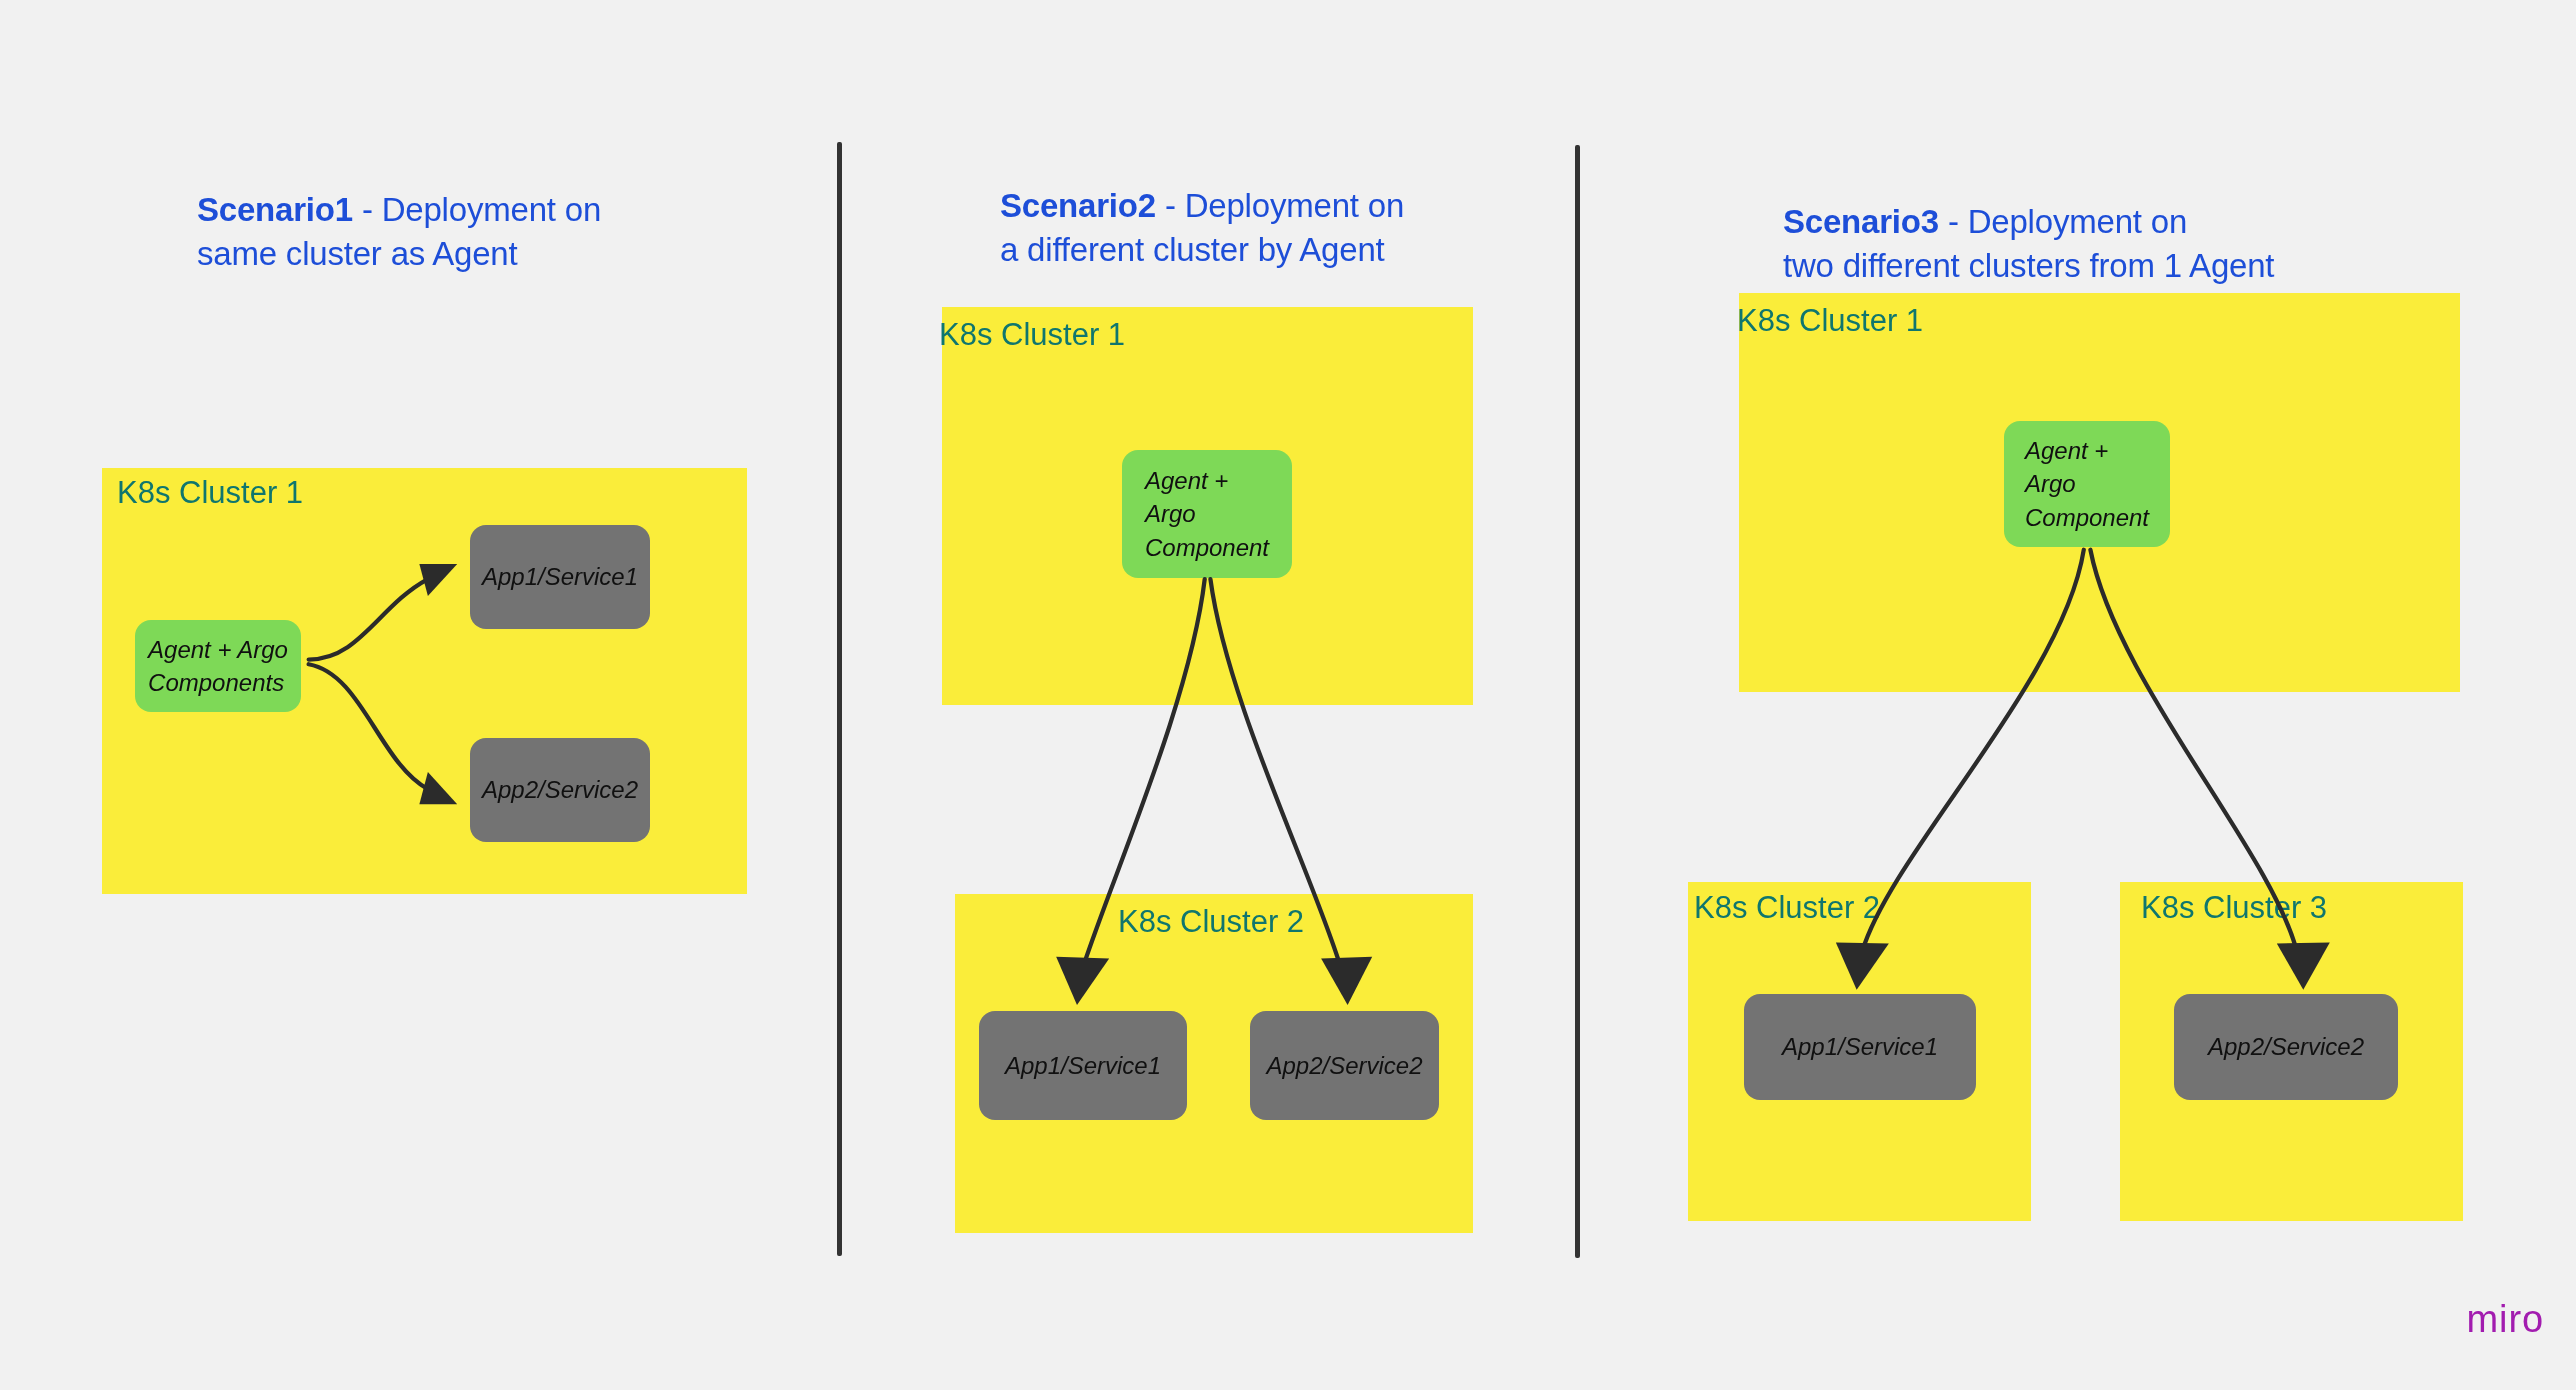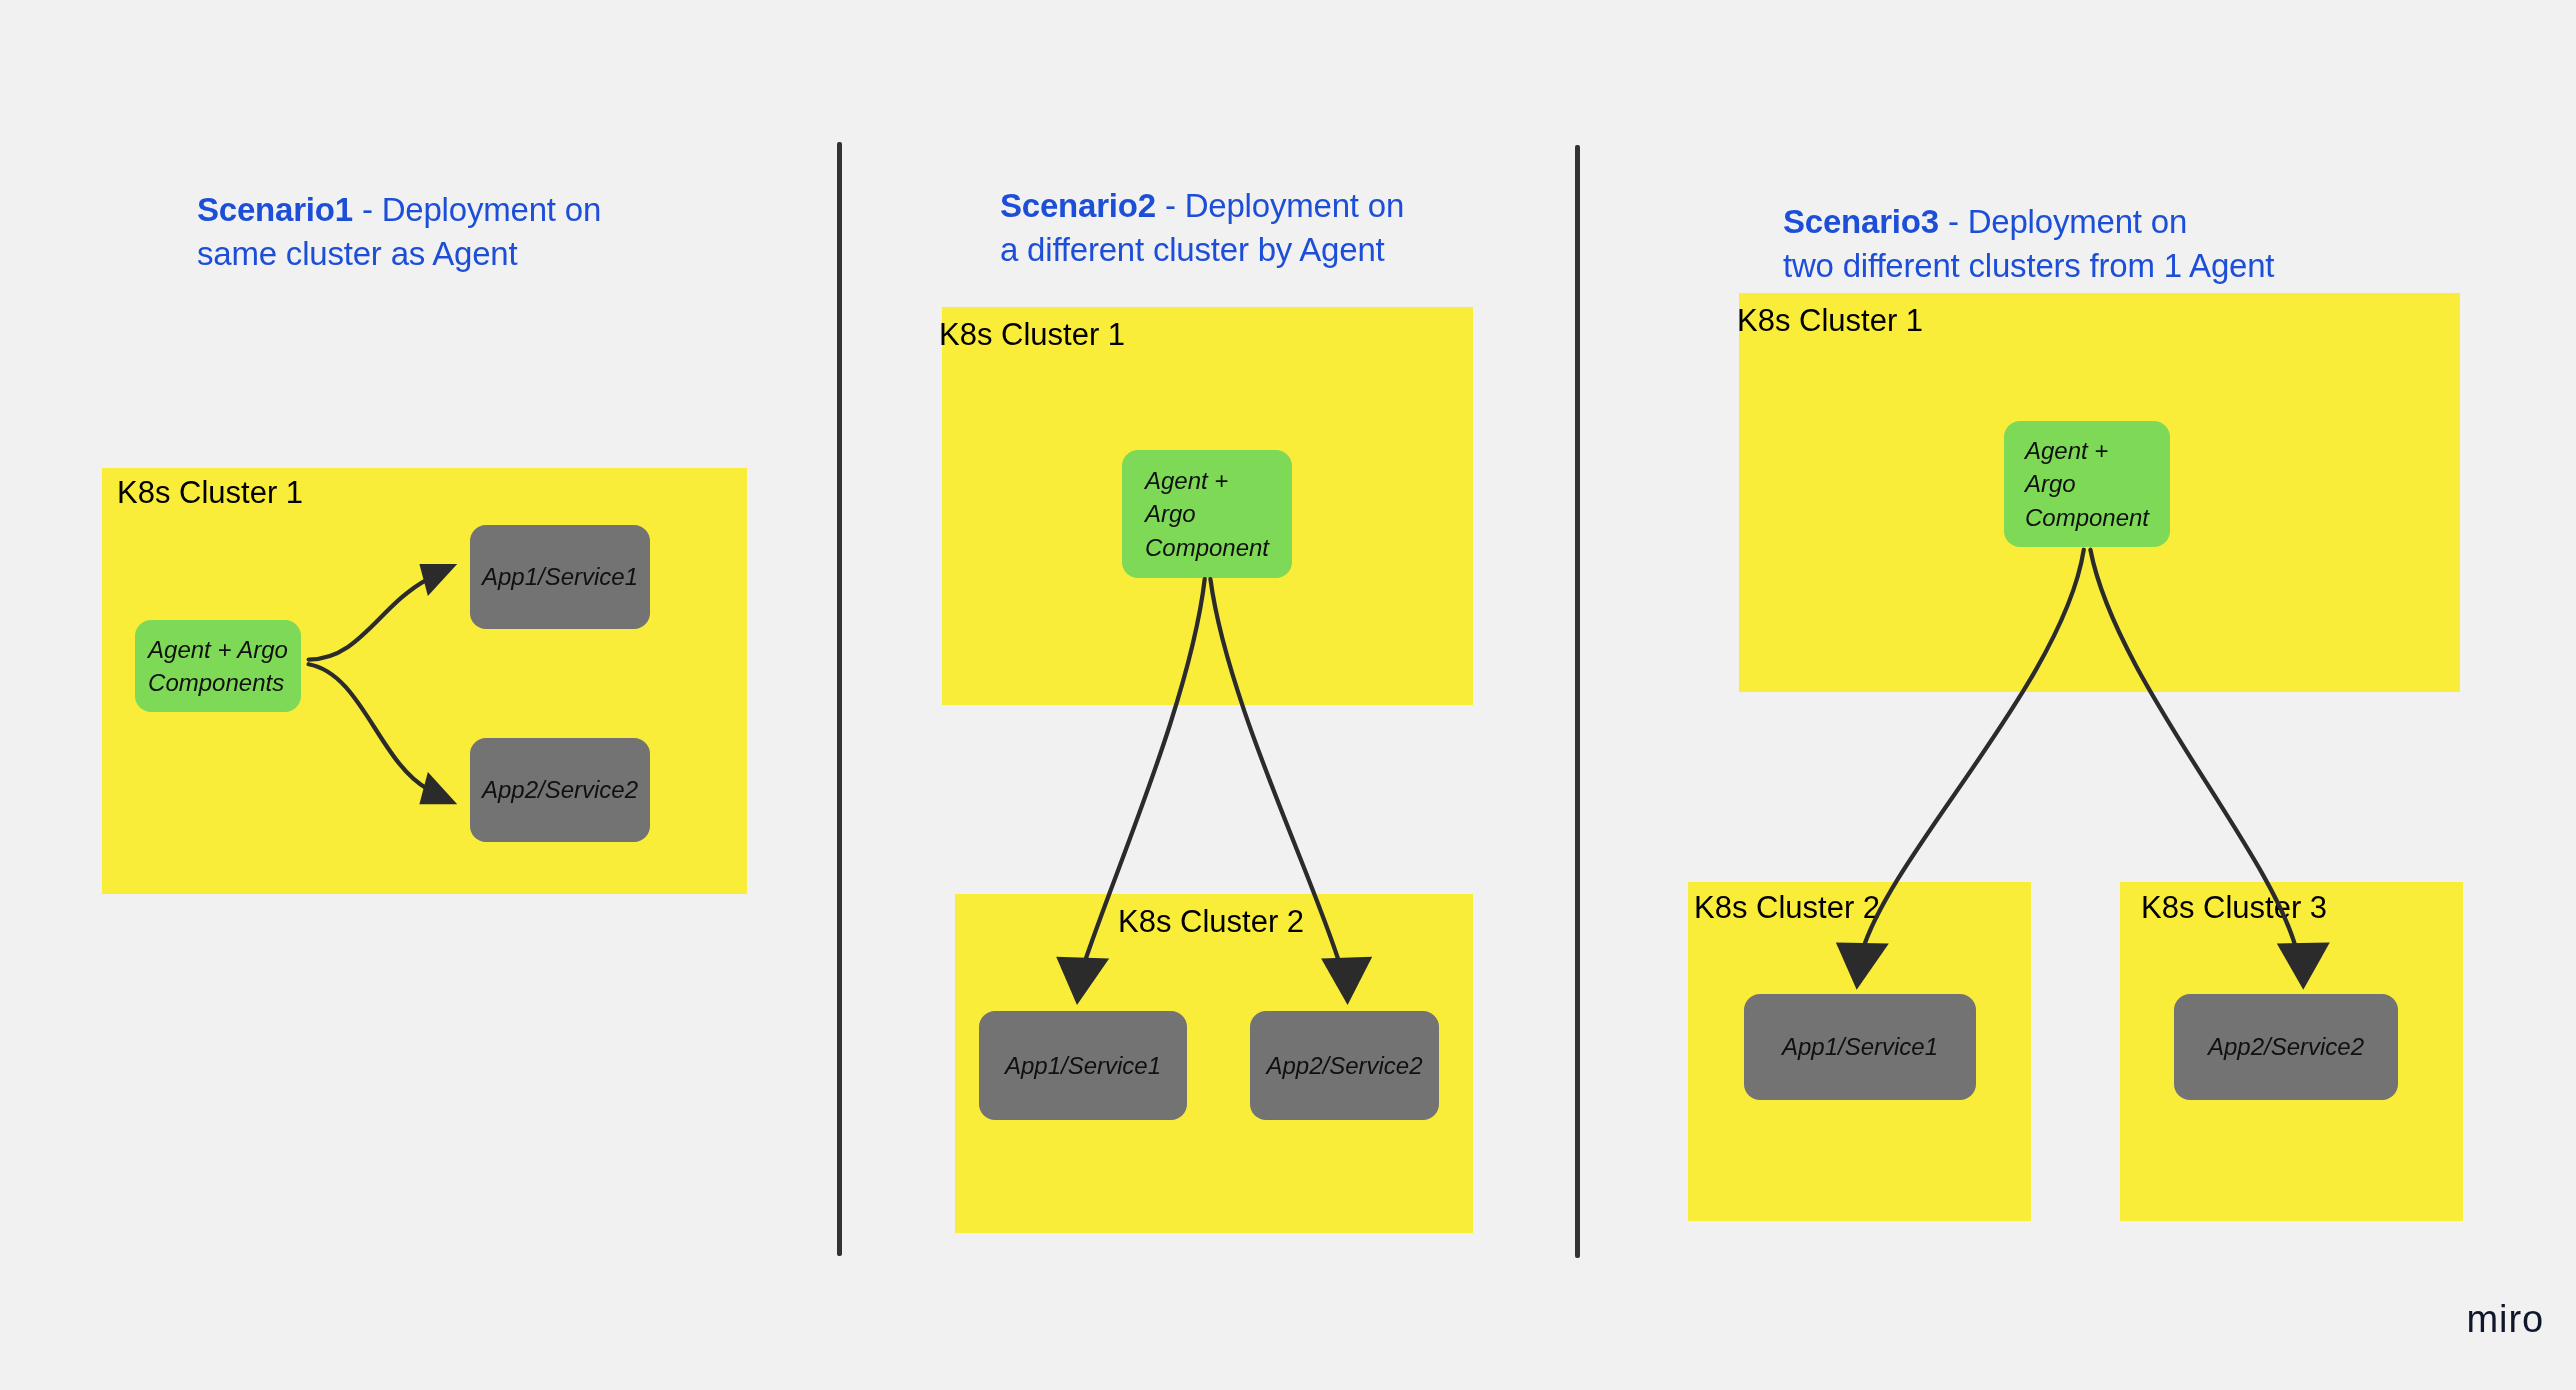--- a/index.html
+++ b/index.html
@@ -41,21 +41,21 @@
   #divider-2 { left: 1575px; top: 145px; height: 1113px; }
 
   
   .cluster-box {
     position: absolute;
     background: #faed3a;
   }
   .cluster-label {
     position: absolute;
     font-size: 31px;
-    color: #000000;
+    color: #0f766e;
     white-space: nowrap;
   }
 
   
   .node {
     position: absolute;
     display: flex;
     align-items: center;
     justify-content: center;
     text-align: left;
@@ -86,21 +86,21 @@
   }
   .arrows polygon { fill: #2b2b2b; }
 
   
   #watermark {
     position: absolute;
     right: 32px;
     bottom: 49px;
     font-size: 38px;
     letter-spacing: 0.9px;
-    color: #0f172a;
+    color: #a21caf;
     font-weight: 400;
     margin-top: 20px;
   }
 </style>
 </head>
 <body>
 
 <div class="canvas">
 
   <div class="scenario-title" id="title-1">

